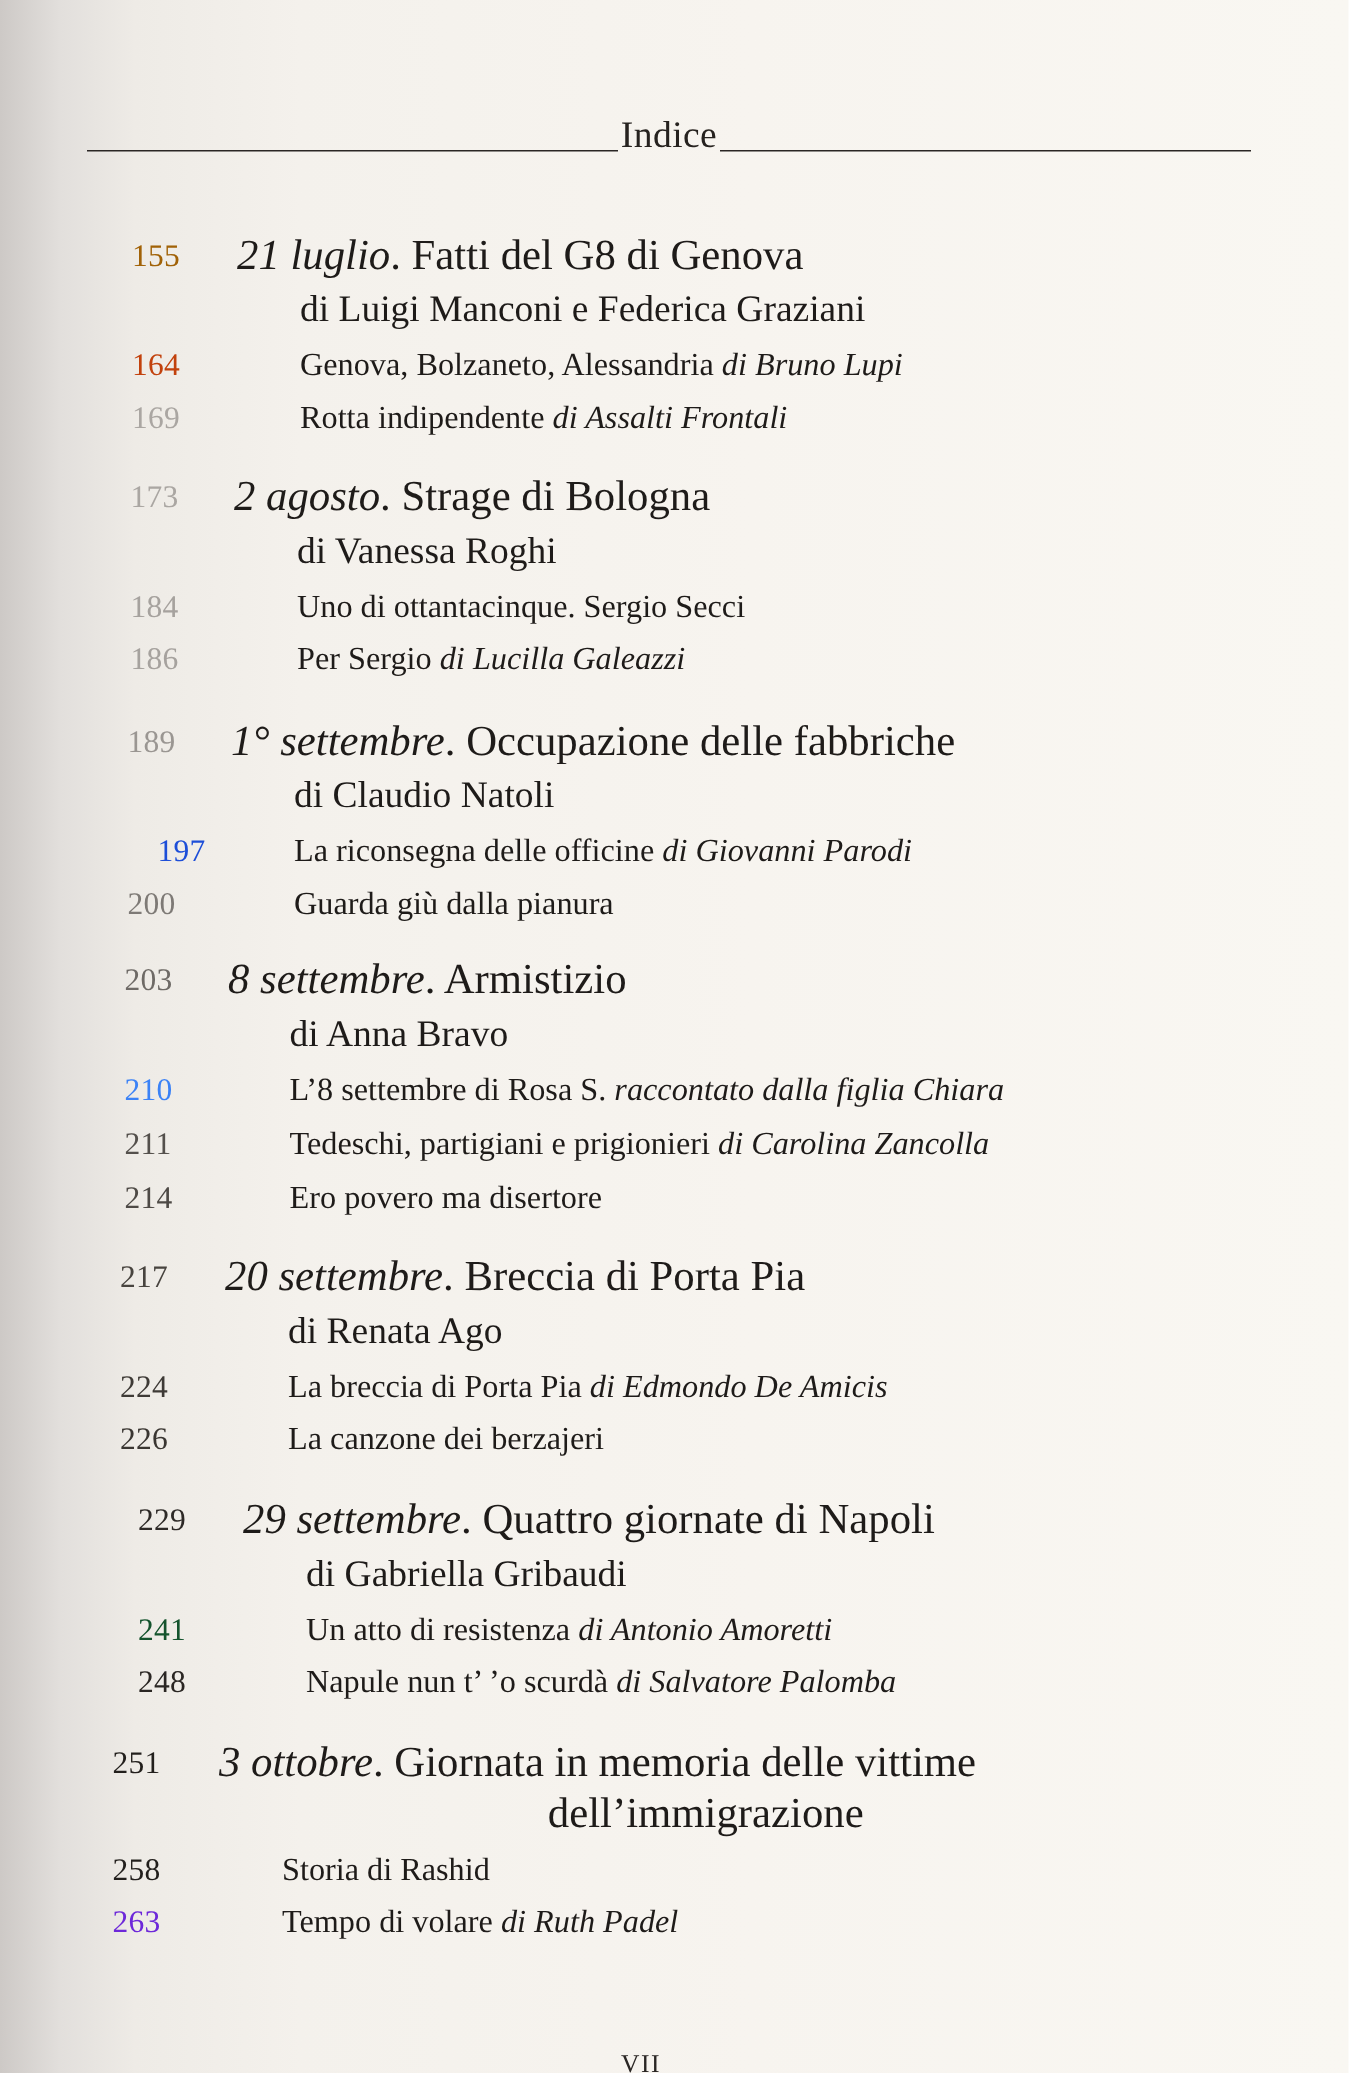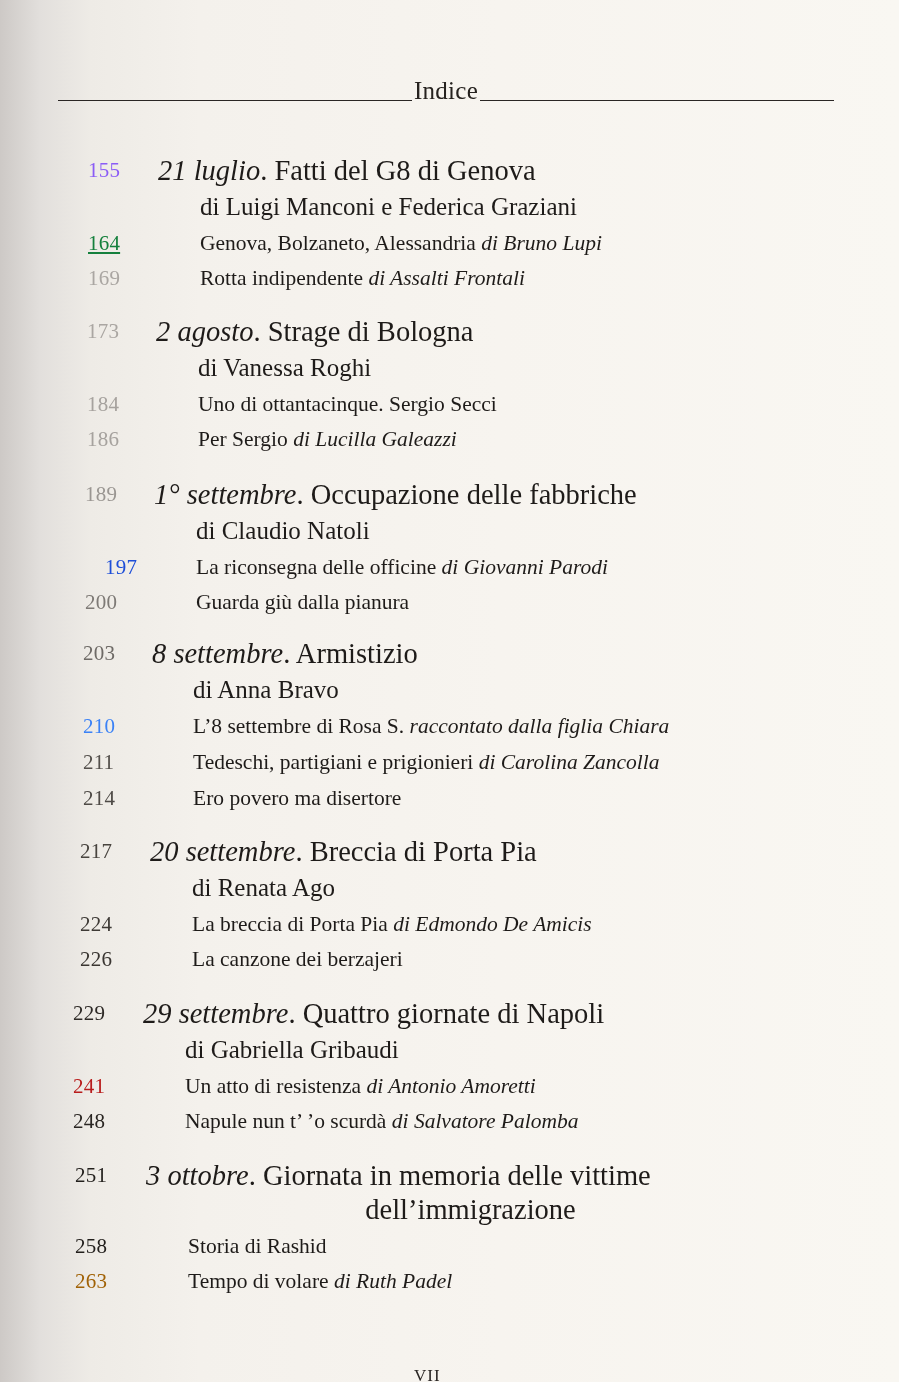--- a/index.html
+++ b/index.html
@@ -92,26 +92,26 @@
 <div class="page">
 
   <div class="running-header">
     <div class="rule"></div>
     <span class="title">Indice</span>
     <div class="rule"></div>
   </div>
 
   <div class="toc-section" style="left:88px; top:154px; width:680px;">
     <div class="toc-line" style="height:36px;">
-      <span class="page-num" style="top:4px; color:#8b5cf6;">155</span>
+      <span class="page-num" style="top:4px; color:#a16207;">155</span>
       <span class="chapter-title" style="position:absolute; left:70px; top:0;"><span class="date">21 luglio</span><span>. Fatti del G8 di Genova</span></span>
     </div>
     <div class="toc-line chapter-author" style="padding-left:112px; height:36px;">di Luigi Manconi e Federica Graziani</div>
     <div class="toc-line sub-entry" style="height:35px;">
-      <span class="page-num" style="color:#15803d;text-decoration:underline;">164</span>
+      <span class="page-num" style="color:#c2410c;">164</span>
       <span style="position:absolute; left:112px;"><span>Genova, Bolzaneto, Alessandria </span><span class="byline">di Bruno Lupi</span></span>
     </div>
     <div class="toc-line sub-entry" style="height:35px;">
       <span class="page-num" style="color:#aaa6a2;">169</span>
       <span style="position:absolute; left:112px;"><span>Rotta indipendente </span><span class="byline">di Assalti Frontali</span></span>
     </div>
   </div>
 
   <div class="toc-section" style="left:87px; top:315px; width:680px;">
     <div class="toc-line" style="height:36px;">
@@ -174,47 +174,47 @@
     <div class="toc-line sub-entry" style="height:35px;">
       <span class="page-num" style="color:#3e3a36;">224</span>
       <span style="position:absolute; left:112px;"><span>La breccia di Porta Pia </span><span class="byline">di Edmondo De Amicis</span></span>
     </div>
     <div class="toc-line sub-entry" style="height:35px;">
       <span class="page-num" style="color:#3a3632;">226</span>
       <span style="position:absolute; left:112px;"><span>La canzone dei berzajeri</span><span class="byline"></span></span>
     </div>
   </div>
 
-  <div class="toc-section" style="left:73px; top:997px; width:700px;">
+  <div class="toc-section" style="left:92px; top:997px; width:700px;">
     <div class="toc-line" style="height:36px;">
       <span class="page-num" style="top:4px; color:#2e2a27;">229</span>
       <span class="chapter-title" style="position:absolute; left:70px; top:0;"><span class="date">29 settembre</span><span>. Quattro giornate di Napoli</span></span>
     </div>
     <div class="toc-line chapter-author" style="padding-left:112px; height:36px;">di Gabriella Gribaudi</div>
     <div class="toc-line sub-entry" style="height:35px;">
-      <span class="page-num" style="color:#b91c1c;">241</span>
+      <span class="page-num" style="color:#14532d;">241</span>
       <span style="position:absolute; left:112px;"><span>Un atto di resistenza </span><span class="byline">di Antonio Amoretti</span></span>
     </div>
     <div class="toc-line sub-entry" style="height:35px;">
       <span class="page-num" style="color:#2a2623;">248</span>
       <span style="position:absolute; left:112px;"><span>Napule nun t’ ’o scurdà </span><span class="byline">di Salvatore Palomba</span></span>
     </div>
   </div>
 
   <div class="toc-section" style="left:75px; top:1159px; width:720px;text-align:center;">
     <div class="toc-line" style="height:34px;">
       <span class="page-num" style="top:4px; color:#221f1c;">251</span>
       <span class="chapter-title" style="position:absolute; left:71px; top:0;"><span class="date">3 ottobre</span><span>. Giornata in memoria delle vittime</span></span>
     </div>
     <div class="toc-line chapter-title" style="padding-left:71px; height:36px;">dell’immigrazione</div>
     <div class="toc-line sub-entry" style="height:35px;">
       <span class="page-num" style="color:#221f1c;">258</span>
       <span style="position:absolute; left:113px;"><span>Storia di Rashid</span><span class="byline"></span></span>
     </div>
     <div class="toc-line sub-entry" style="height:35px;">
-      <span class="page-num" style="color:#a16207;">263</span>
+      <span class="page-num" style="color:#6d28d9;">263</span>
       <span style="position:absolute; left:113px;"><span>Tempo di volare </span><span class="byline">di Ruth Padel</span></span>
     </div>
   </div>
 
   <div class="folio">VII</div>
 
 </div>
 
 </body></html>

